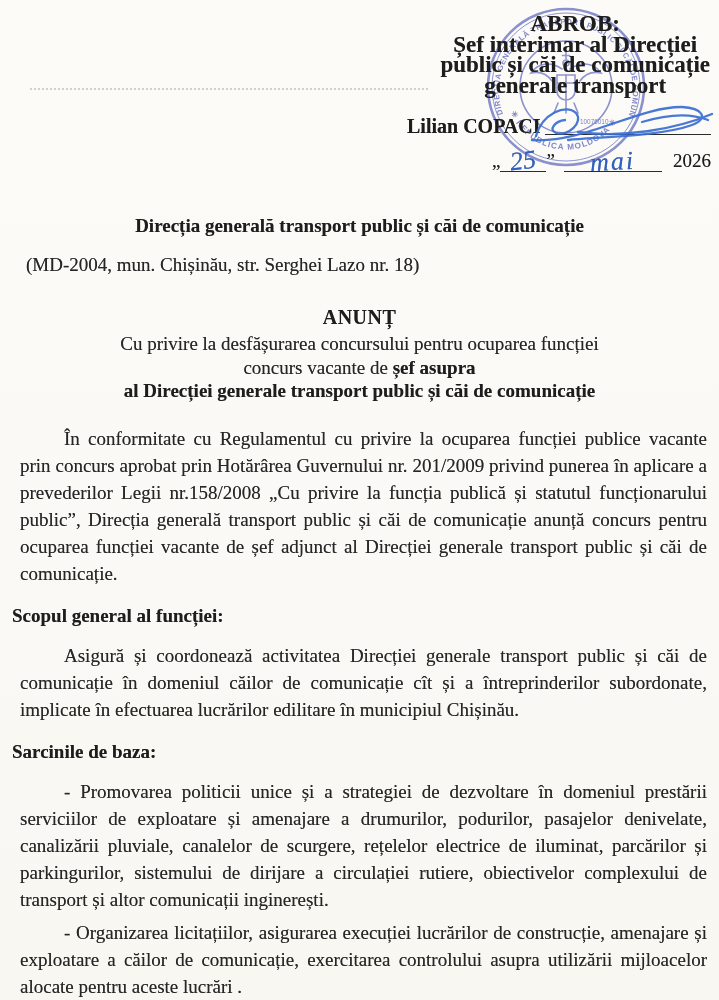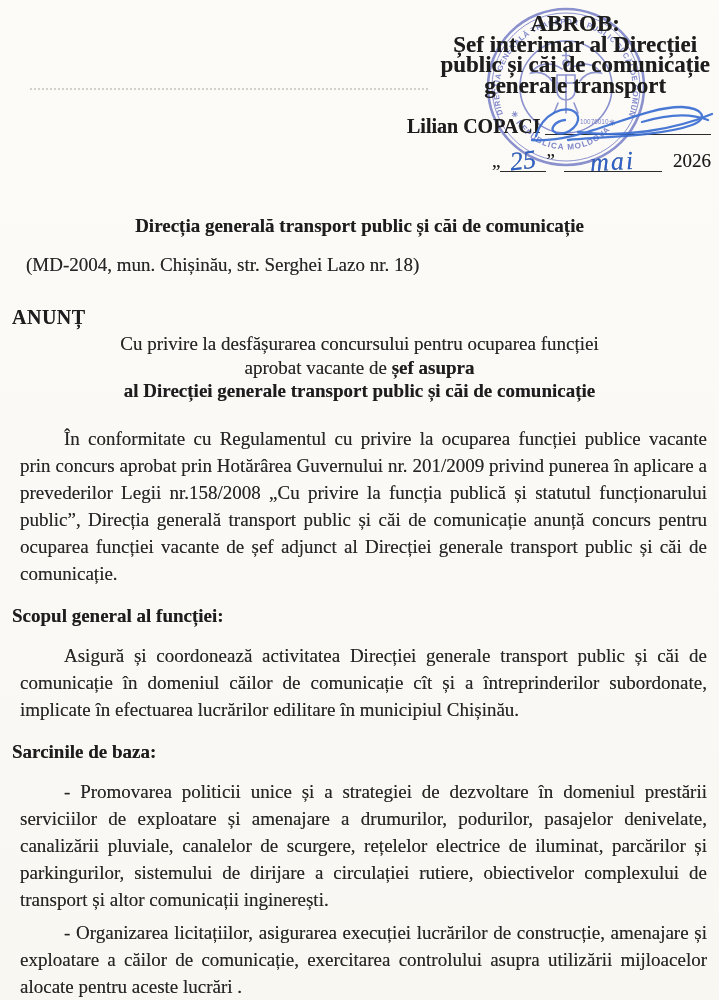--- a/index.html
+++ b/index.html
@@ -74,21 +74,21 @@
   }
   .org-name{
     margin:0;text-align:center;
     font-size:19px;font-weight:bold;line-height:25px;color:#1d1d1d;
   }
   .org-address{
     margin:14px;text-align:left;
     font-size:19px;line-height:25px;
   }
   .anunt-title{
-    margin:28px 0 2px 0;text-align:left;
+    margin:28px 0 2px 0;text-align:center;
     font-size:20px;font-weight:bold;letter-spacing:.5px;color:#1d1d1d;
     line-height:25px;
   }
   .anunt-sub{
     margin:0;text-align:center;
     font-size:19px;line-height:23.5px;
   }
   .b{font-weight:bold;color:#1d1d1d;}
   p.body-par{
     margin:22px 0 0 8px;
@@ -173,21 +173,21 @@
       <span class="slot slot-month"><span class="hw hw-month">mai</span></span>
       <span class="date-year">2026</span>
   </div>
 
   <div class="content">
     <h1 class="org-name">Direcția generală transport public și căi de comunicație</h1>
     <div class="org-address">(MD-2004, mun. Chișinău, str. Serghei Lazo nr. 18)</div>
 
     <h2 class="anunt-title">ANUNȚ</h2>
     <div class="anunt-sub">Cu privire la desfășurarea concursului pentru ocuparea funcției</div>
-    <div class="anunt-sub"><span>aprobat vacante de </span><span class="b">șef asupra</span></div>
+    <div class="anunt-sub"><span>concurs vacante de </span><span class="b">șef asupra</span></div>
     <div class="anunt-sub b">al Direcției generale transport public și căi de comunicație</div>
 
     <p class="body-par">În conformitate cu Regulamentul cu privire la ocuparea funcției publice vacante prin concurs aprobat prin Hotărârea Guvernului nr. 201/2009 privind punerea în aplicare a prevederilor Legii nr.158/2008 „Cu privire la funcția publică și statutul funcționarului public”, Direcția generală transport public și căi de comunicație anunță concurs pentru ocuparea funcției vacante de șef adjunct al Direcției generale transport public și căi de comunicație.</p>
 
     <h3 class="sec-heading">Scopul general al funcției:</h3>
     <p class="body-par par-scope">Asigură și coordonează activitatea Direcției generale transport public și căi de comunicație în domeniul căilor de comunicație cît și a întreprinderilor subordonate, implicate în efectuarea lucrărilor edilitare în municipiul Chișinău.</p>
 
     <h3 class="sec-heading">Sarcinile de baza:</h3>
     <p class="body-par par-task1">- Promovarea politicii unice și a strategiei de dezvoltare în domeniul prestării serviciilor de exploatare și amenajare a drumurilor, podurilor, pasajelor denivelate, canalizării pluviale, canalelor de scurgere, rețelelor electrice de iluminat, parcărilor și parkingurilor, sistemului de dirijare a circulației rutiere, obiectivelor complexului de transport și altor comunicații inginerești.</p>
     <p class="body-par par-task2">- Organizarea licitațiilor, asigurarea execuției lucrărilor de construcție, amenajare și exploatare a căilor de comunicație, exercitarea controlului asupra utilizării mijloacelor alocate pentru aceste lucrări .</p>

